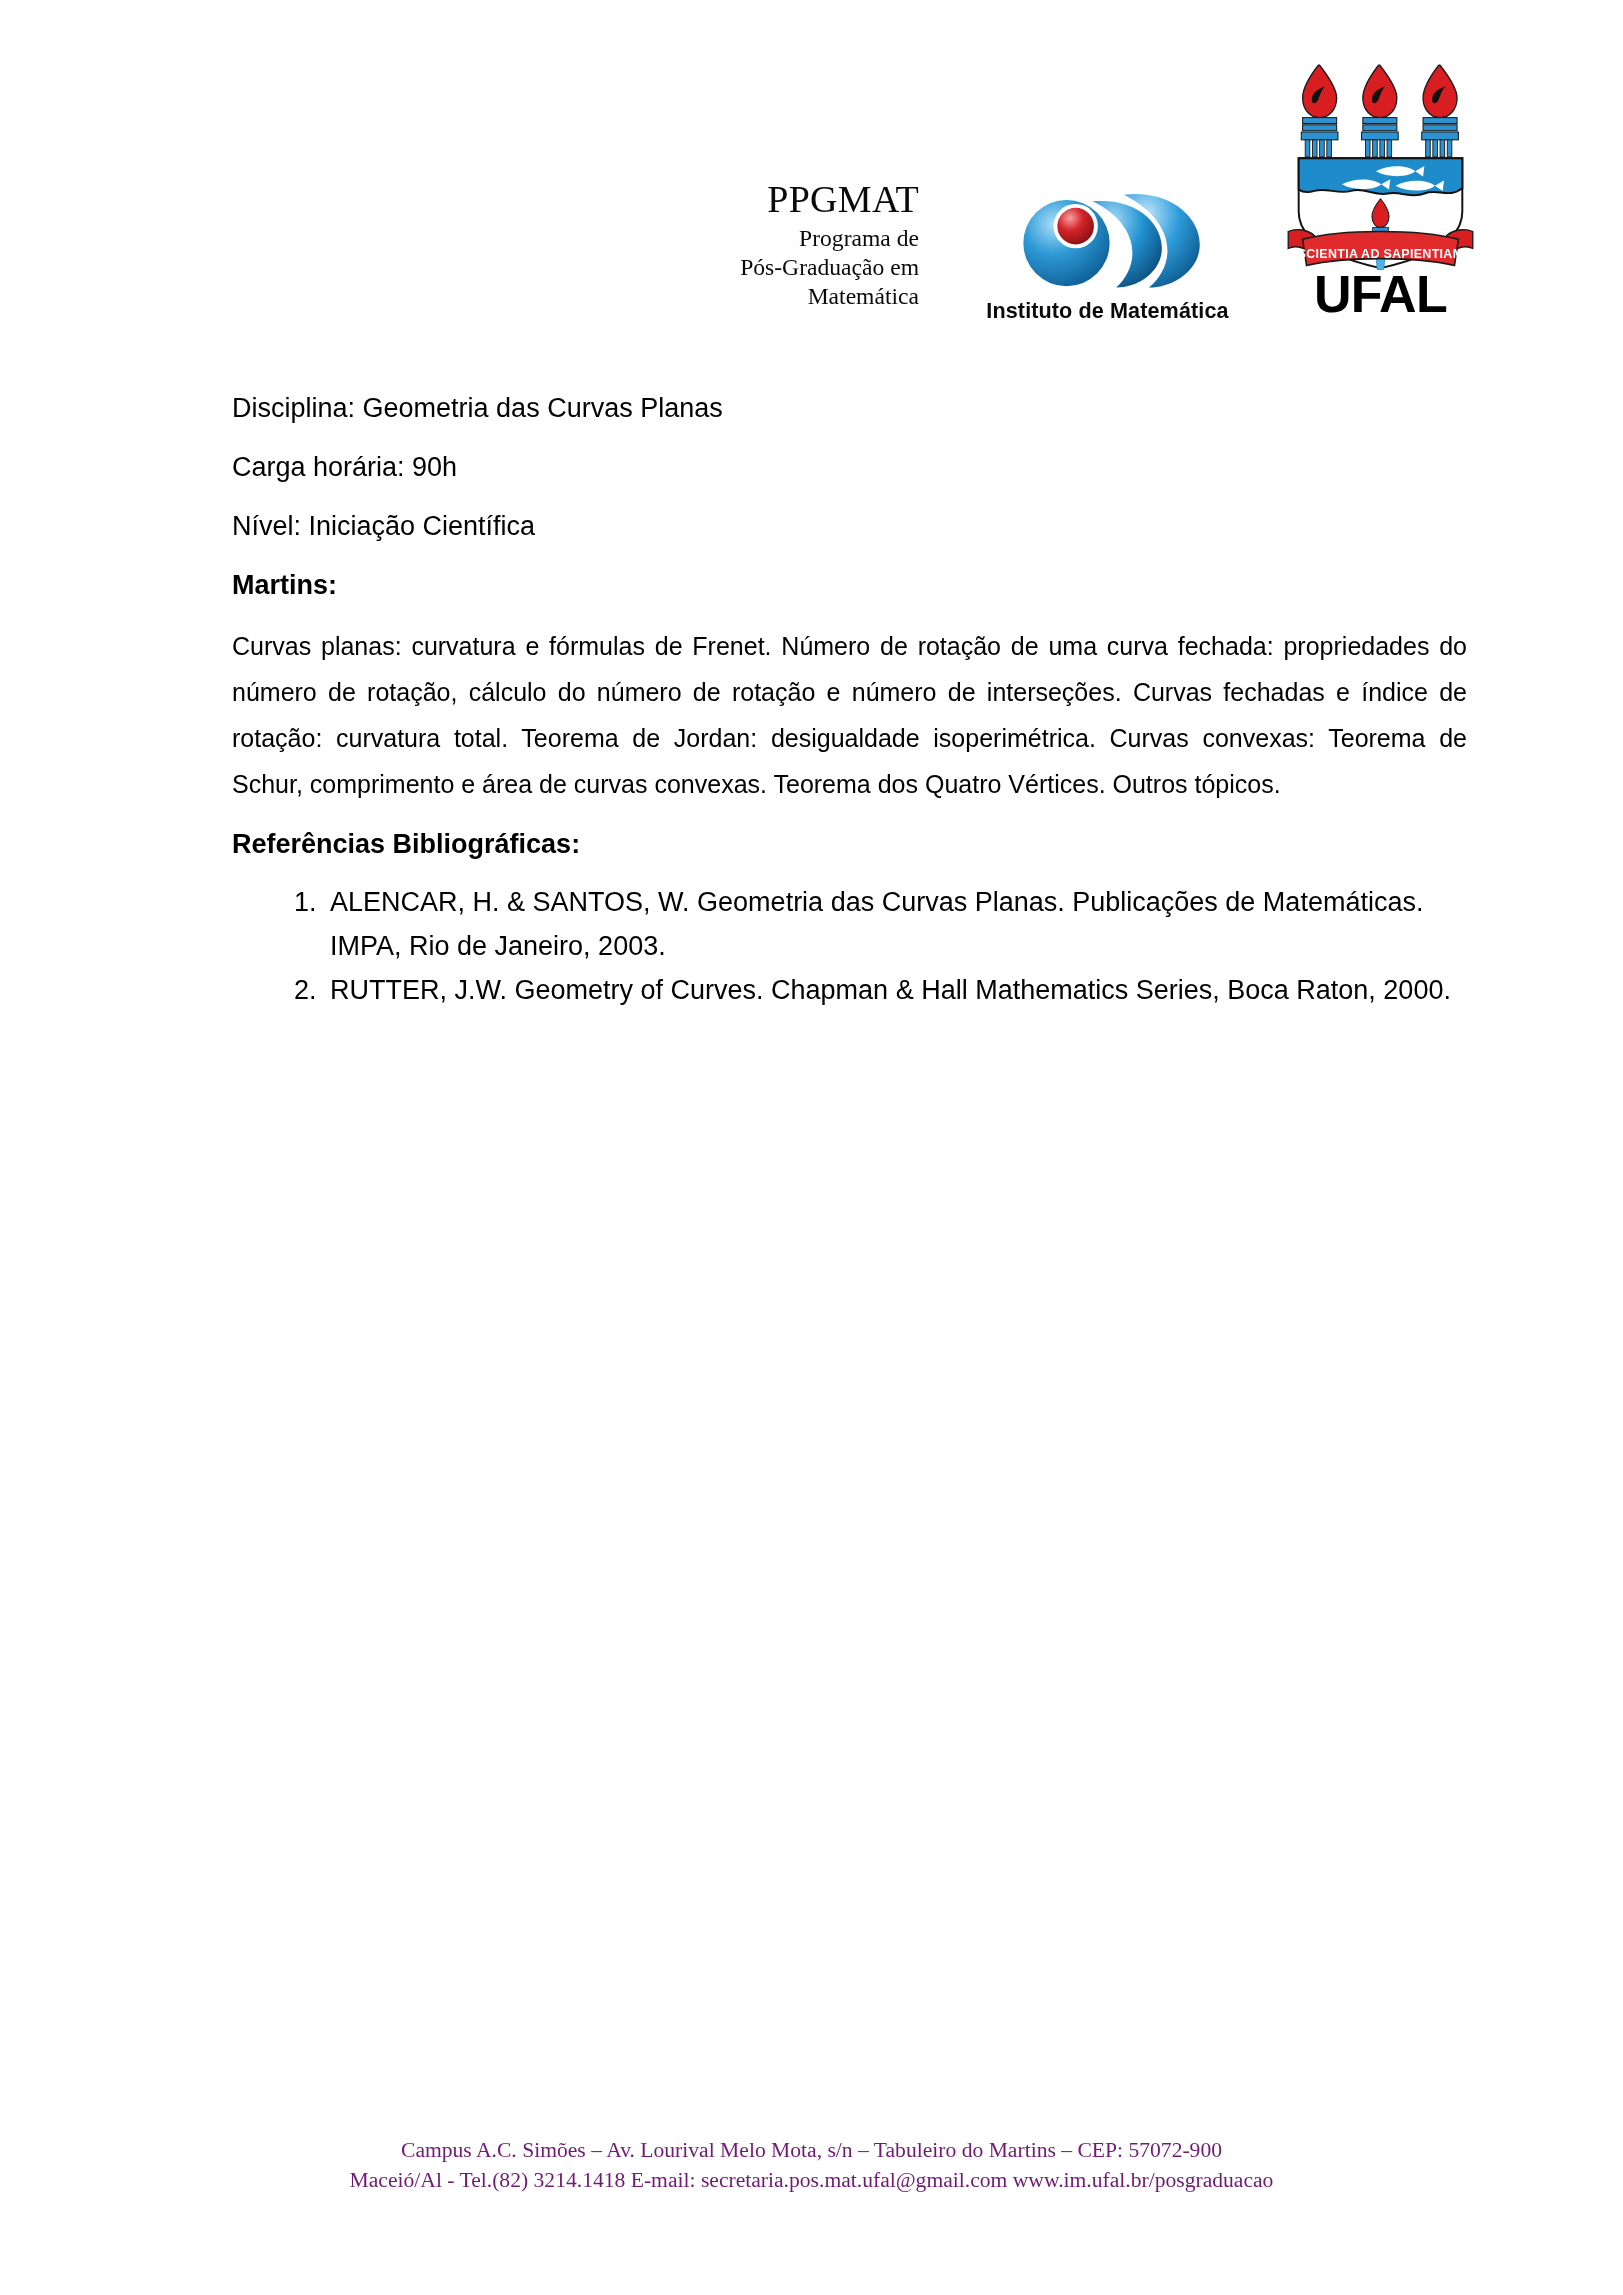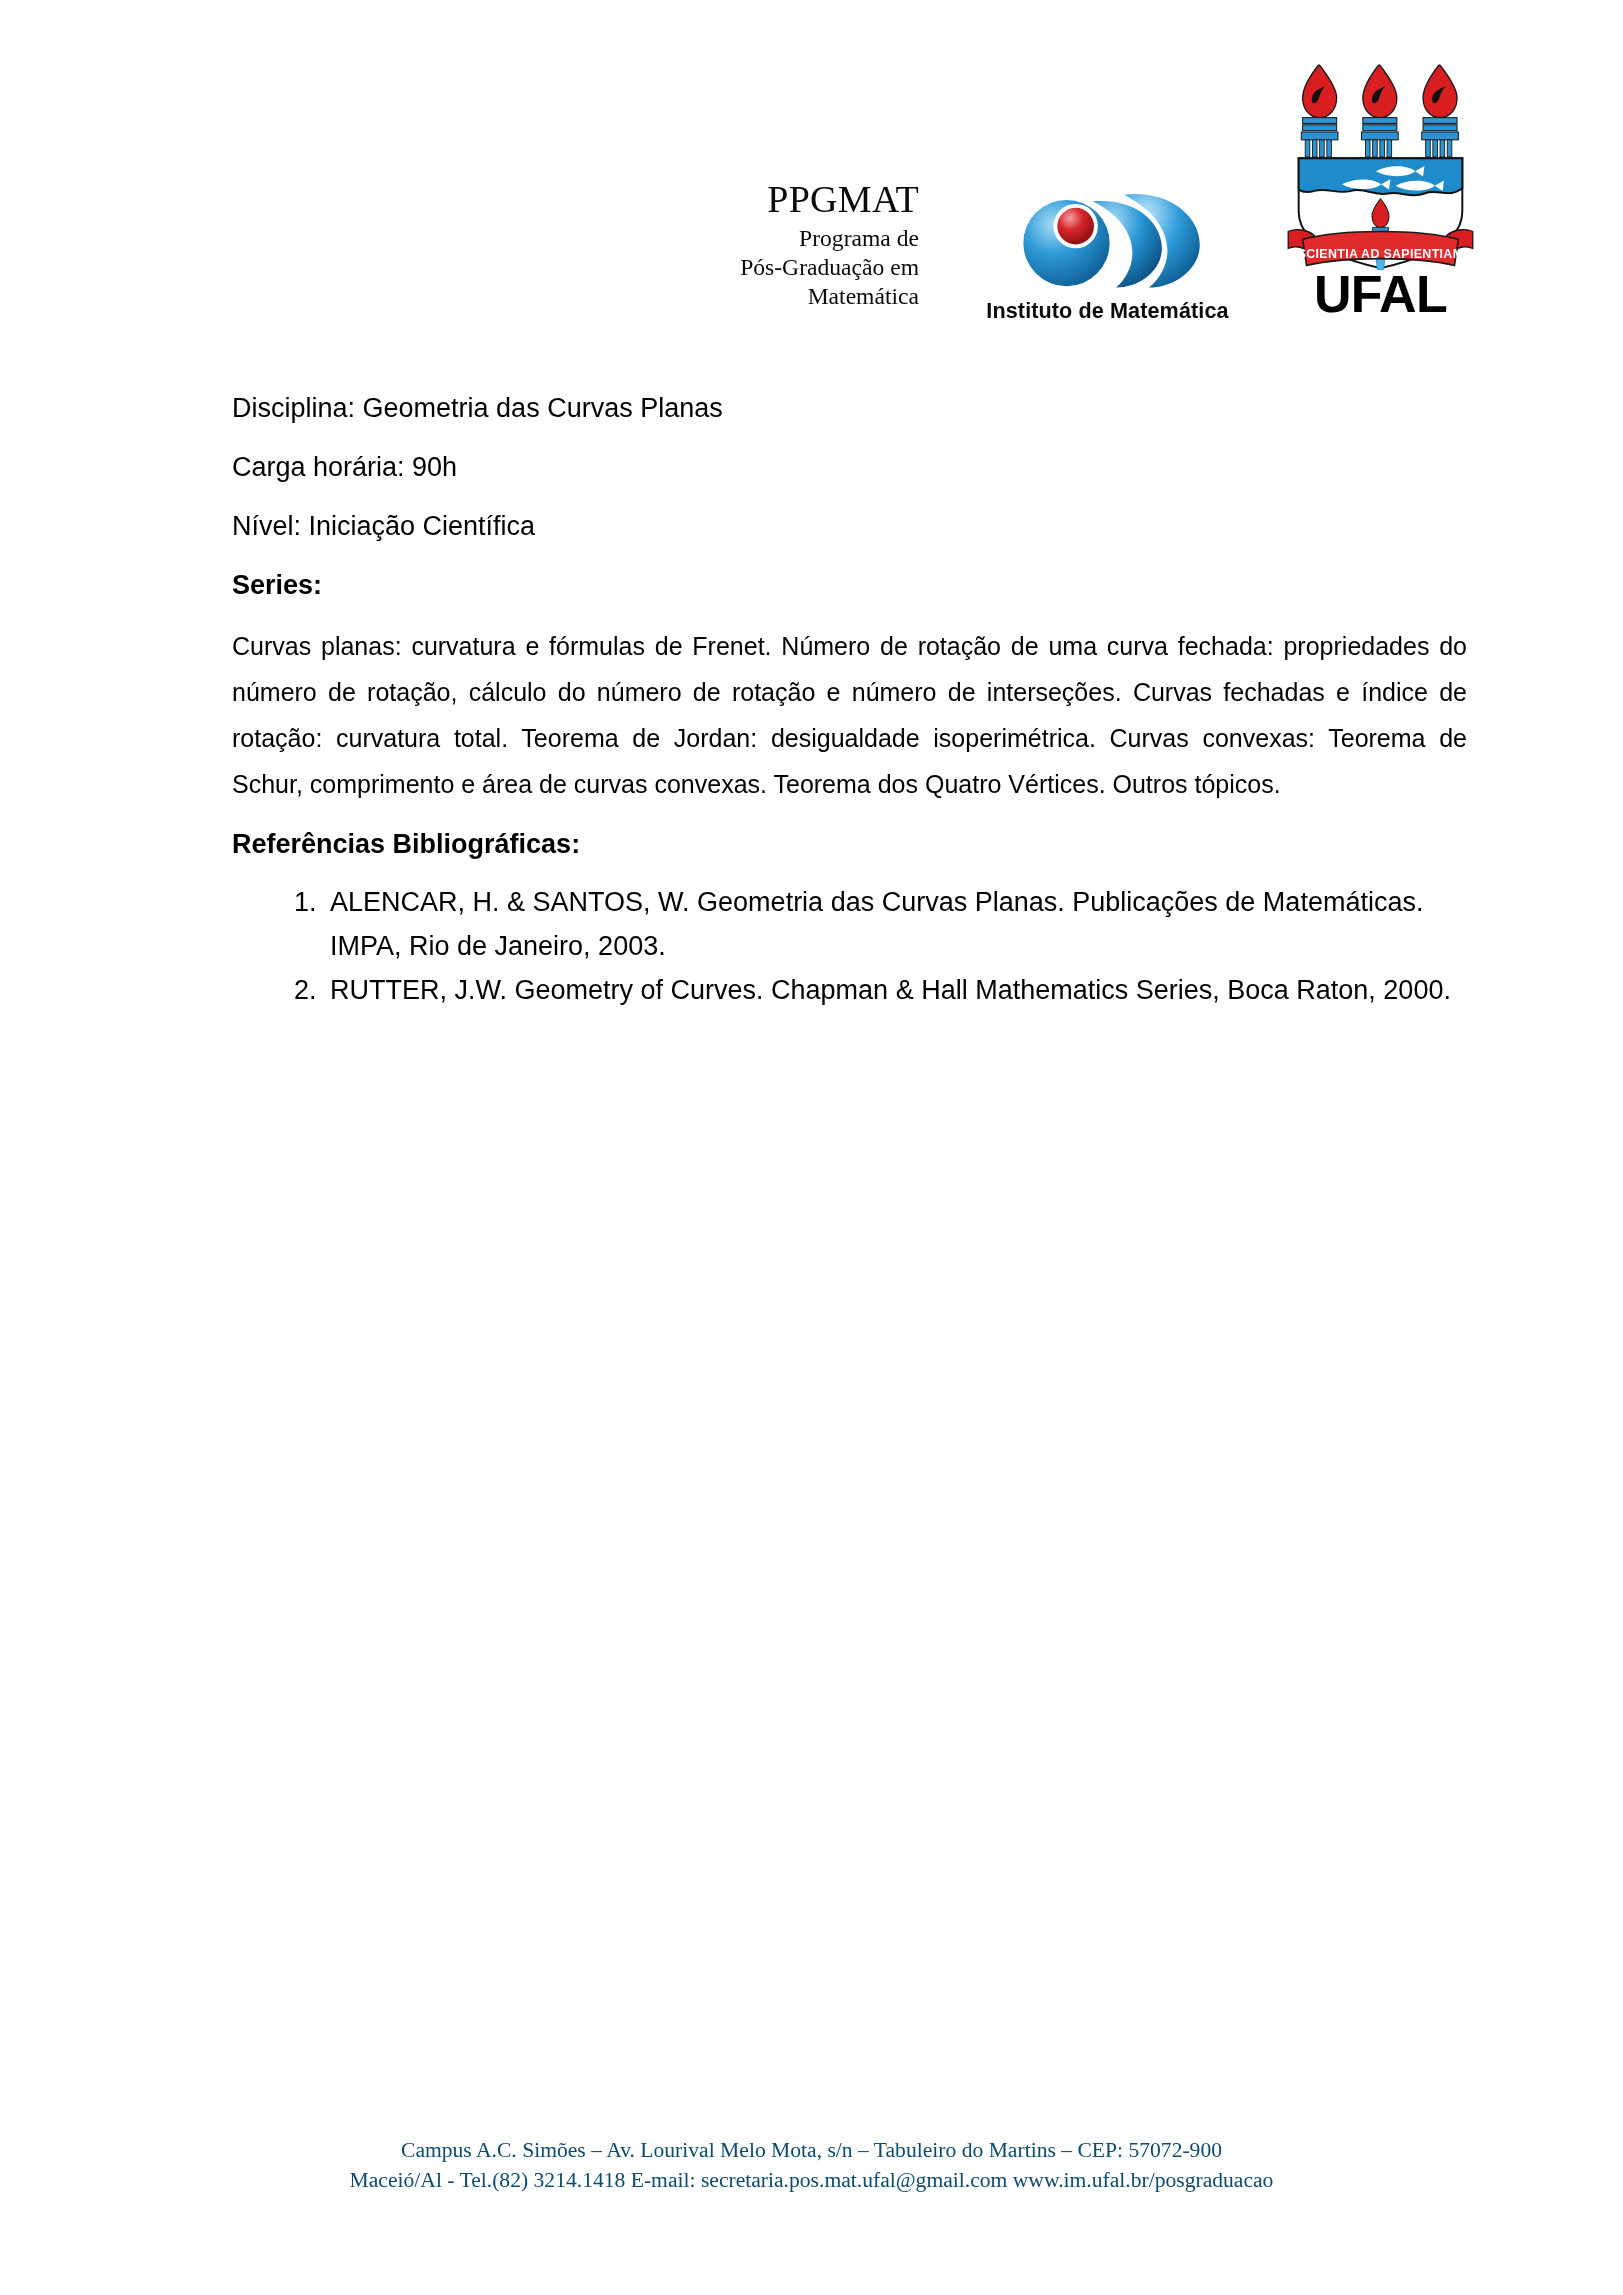--- a/index.html
+++ b/index.html
@@ -161,21 +161,21 @@
   
   #footer {
     position: absolute;
     left: 0;
     top: 2135px;
     width: 1623px;
     text-align: center;
     font-family: "Liberation Serif", serif;
     font-size: 21.6px;
     line-height: 30px;
-    color: #0c4a6e;
+    color: #701a75;
   }
   .footer-line { display: block; white-space: nowrap; }
 </style>
 </head>
 <body>
 
 <div id="header">
 
   <div id="ppgmat-block">
     <div id="ppgmat-title">PPGMAT</div>
@@ -307,21 +307,21 @@
     <div id="ufal-word">UFAL</div>
   </div>
 </div>
 
 <div id="content">
 
   <p class="field-line">Disciplina: Geometria das Curvas Planas</p>
   <p class="field-line">Carga horária: 90h</p>
   <p class="field-line">Nível: Iniciação Científica</p>
 
-  <p id="ementa-label">Series:</p>
+  <p id="ementa-label">Martins:</p>
   <p id="ementa-body">Curvas planas: curvatura e fórmulas de Frenet. Número de rotação de uma curva fechada: propriedades do número de rotação, cálculo do número de rotação e número de interseções. Curvas fechadas e índice de rotação: curvatura total. Teorema de Jordan: desigualdade isoperimétrica. Curvas convexas: Teorema de Schur, comprimento e área de curvas convexas. Teorema dos Quatro Vértices. Outros tópicos.</p>
 
   <p id="refs-label">Referências Bibliográficas:</p>
 
   <ol id="refs-list">
     <li>
       <span class="num">1.</span>
       <span>ALENCAR, H. &amp; SANTOS, W. Geometria das Curvas Planas. Publicações de Matemáticas. IMPA, Rio de Janeiro, 2003.</span>
     </li>
     <li>

